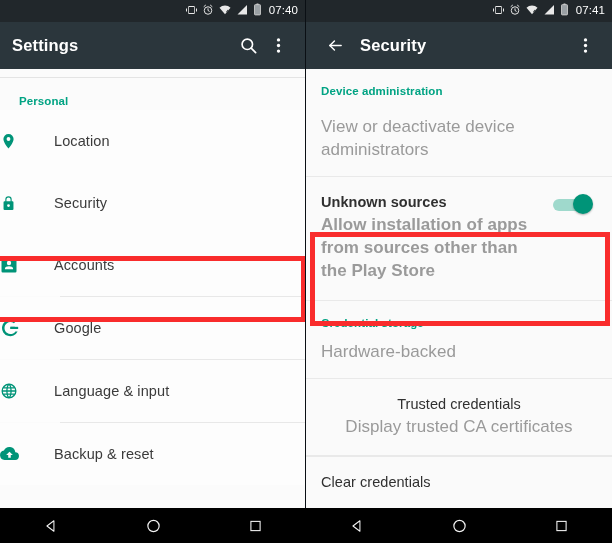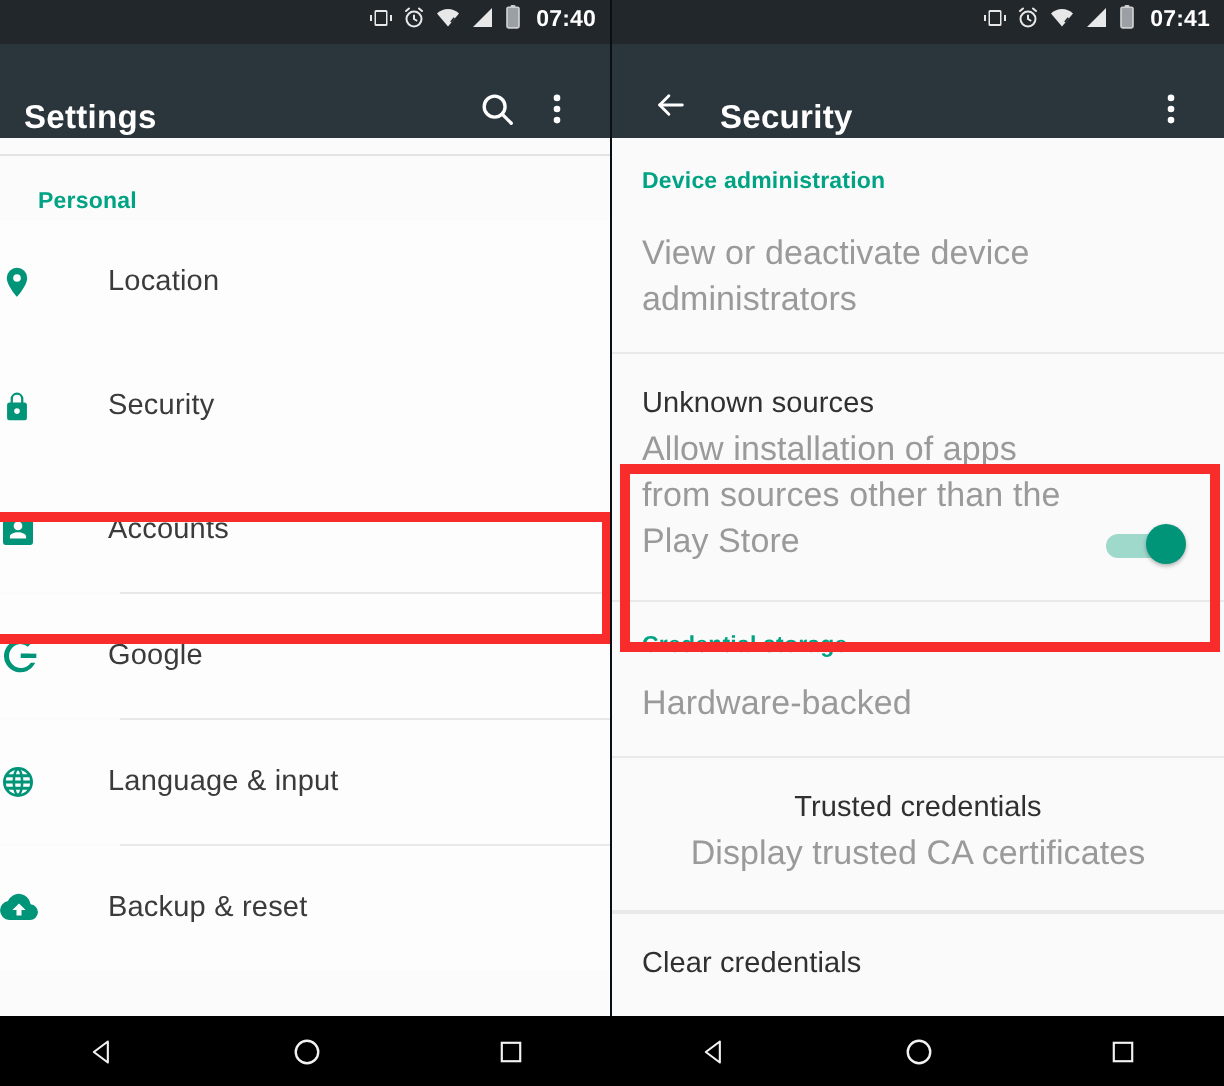--- a/index.html
+++ b/index.html
@@ -16,27 +16,27 @@
   .pane { position:relative; width:306px; height:508px; background:#fafafa; overflow:hidden; }
   .pane.left { border-right:1px solid #0a0f14; }
 
   
   .statusbar {
     height:22px; background:#21272b; display:flex; align-items:center;
     justify-content:flex-end; padding-right:7px; gap:4px;
   }
   .statusbar .sicon { display:block; }
   .statusbar .clock {
-    color:#ffffff; font-size:11.5px; font-weight:bold; letter-spacing:0.1px;
+    color:#ffffff; font-size:11.5px; font-weight:normal; letter-spacing:0.1px;
     margin-left:3px; line-height:1;
   }
 
   
   .appbar {
-    height:47px; background:#2b363c; display:flex; align-items:flex-end;
+    height:47px; background:#2b363c; display:flex; align-items:center;
     padding:0 12px; gap:0;
   }
   .appbar .title {
     color:#ffffff; font-size:16.5px; font-weight:bold; letter-spacing:0.15px;
   }
   .appbar .spacer { flex:1; }
   .appbar .act { width:30px; height:30px; display:flex; align-items:center; justify-content:center; }
   .appbar .back { width:34px; height:34px; display:flex; align-items:center; justify-content:center; margin-right:8px; }
 
   
@@ -59,21 +59,21 @@
   .row .ico { width:26px; display:flex; align-items:center; justify-content:flex-start; }
   .row .lbl { font-size:14.5px; color:#3b3b3b; margin-left:28px; letter-spacing:0.1px; }
   .divider-l { height:1px; background:#e8e8e8; margin-left:60px; }
 
   
   .rrow { position:relative; padding:13px 15px 14px 15px; background:#fafafa; }
   .rrow .rt { font-size:14.5px; color:#303030; letter-spacing:0.05px; line-height:1.25; }
   .rrow .rs { font-size:17px; color:#9a9a9a; margin-top:3px; line-height:1.35; letter-spacing:0.05px; }
   .divider-r { height:1px; background:#e9e9e9; }
 
-  .toggle-row { display:flex; align-items:flex-end; }
+  .toggle-row { display:flex; align-items:flex-start;font-weight:bold; }
   .toggle-row .tcol { flex:1; }
   .switch { position:relative; width:44px; height:22px; flex:0 0 44px; margin-right:2px; }
   .switch .track {
     position:absolute; left:2px; top:6px; width:34px; height:12px;
     border-radius:7px; background:#9fd9cc;
   }
   .switch .knob {
     position:absolute; right:2px; top:1px; width:20px; height:20px;
     border-radius:50%; background:#009478;
     box-shadow:0 1px 2px rgba(0,0,0,0.3);

